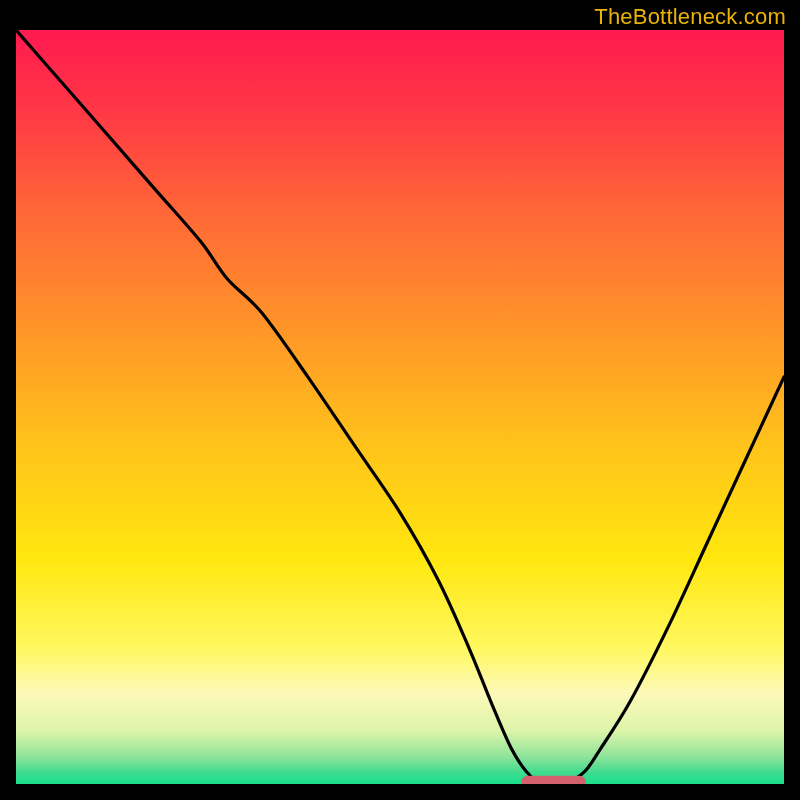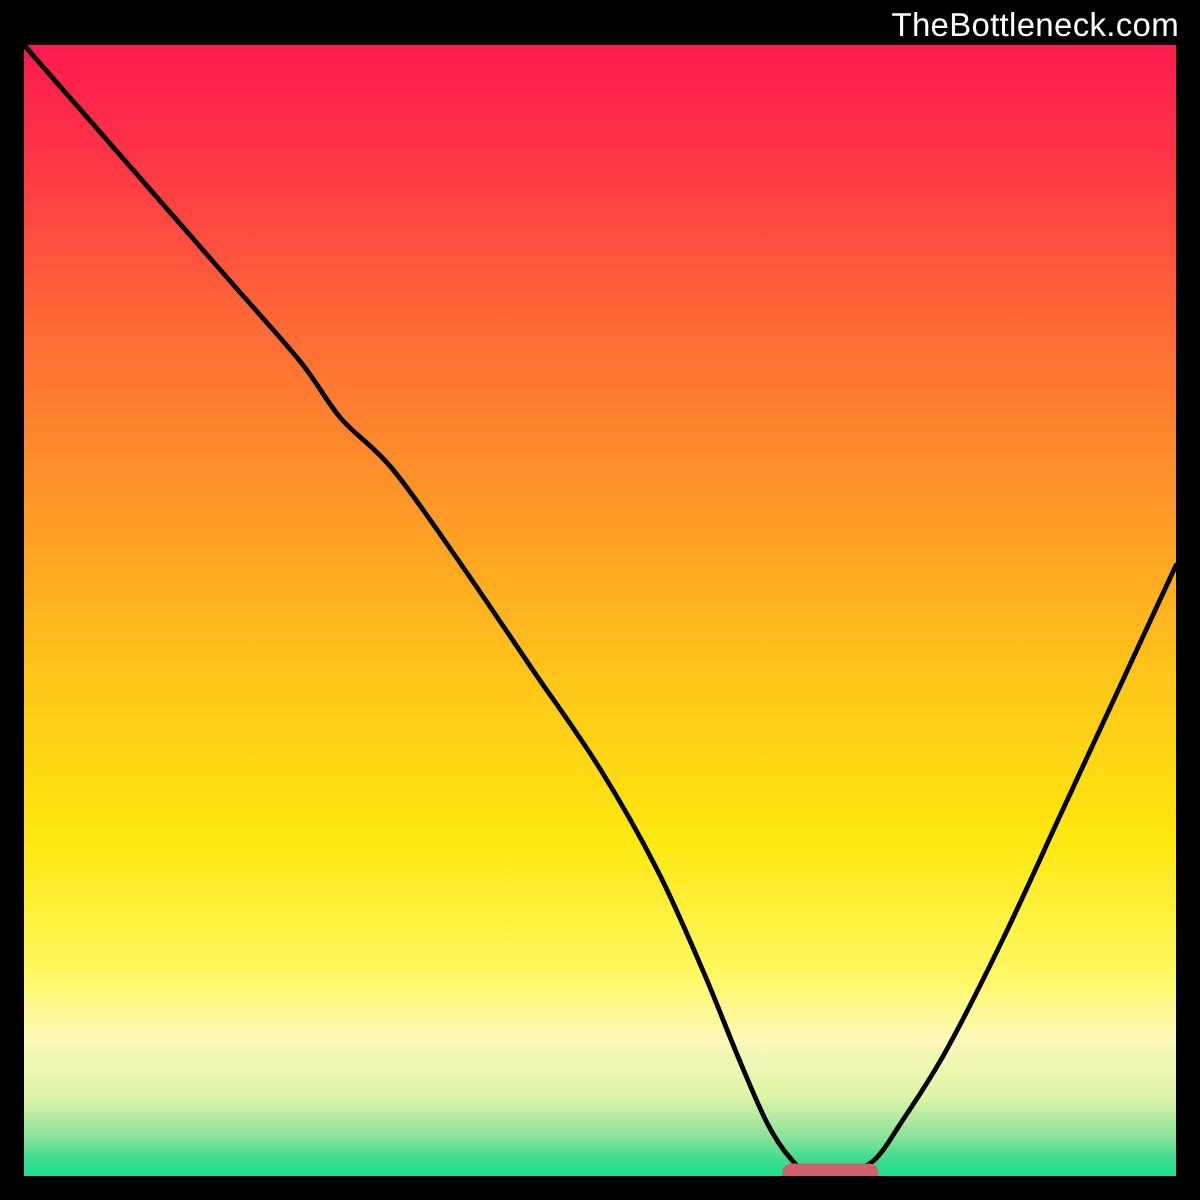--- a/index.html
+++ b/index.html
@@ -23,21 +23,21 @@
     position: absolute;
     left: 0;
     top: 0;
     width: 768px;
     height: 754px;
   }
   .watermark {
     position: absolute;
     top: 4px;
     right: 14px;
-    color: #ffffff;
+    color: #eab308;
     font-size: 22px;
     font-weight: 500;
     letter-spacing: 0.2px;
     user-select: none;
   }
 </style>
 </head>
 <body>
 
 <div class="watermark">TheBottleneck.com</div>

